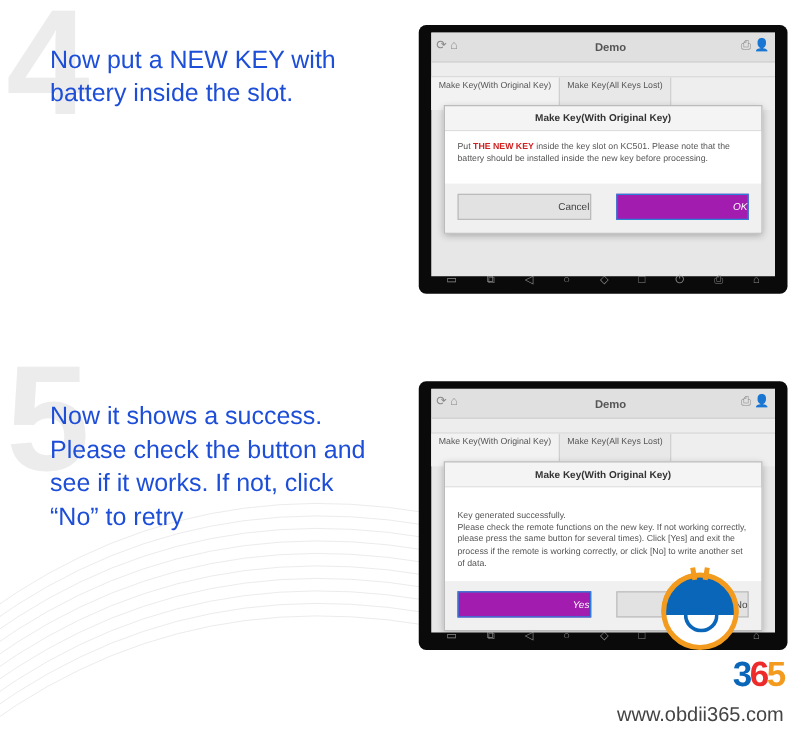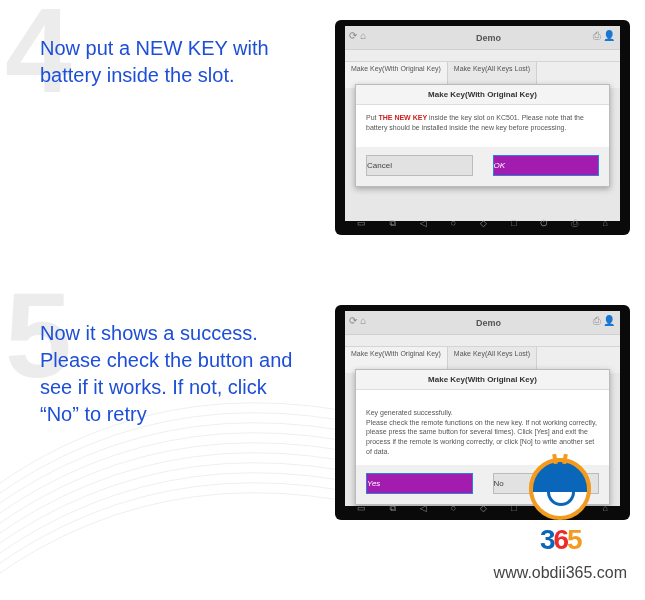--- a/index.html
+++ b/index.html
@@ -135,21 +135,21 @@
     display: flex;
     justify-content: space-around;
     padding: 8px 10px 10px;
     gap: 20px;
     background: #f0f0f0;
   }
   .btn {
     flex: 1;
     font-size: 8px;
     padding: 5px 0;
-    text-align: left;
+    text-align: right;
     border: 1px solid #bbb;
     background: #e2e2e2;
     color: #444;
   }
   .btn.primary {
     background: #a21caf;
     color: #fff;
     border-color: #2b7fd6;
     font-style: italic;
   }
@@ -161,21 +161,21 @@
     justify-content: space-around;
     align-items: center;
     color: #aaa;
     font-size: 9px;
   }
   .navbar span { opacity: 0.8; }
   .logo-area {
     position: absolute;
     right: 18px;
     bottom: 18px;
-    text-align: center;
+    text-align: right;
     z-index: 3;
   }
   .logo-face {
     width: 62px;
     height: 62px;
     border-radius: 50%;
     background: #fff;
     border: 4px solid #f39b1e;
     position: relative;
     margin: 0 auto 4px;

